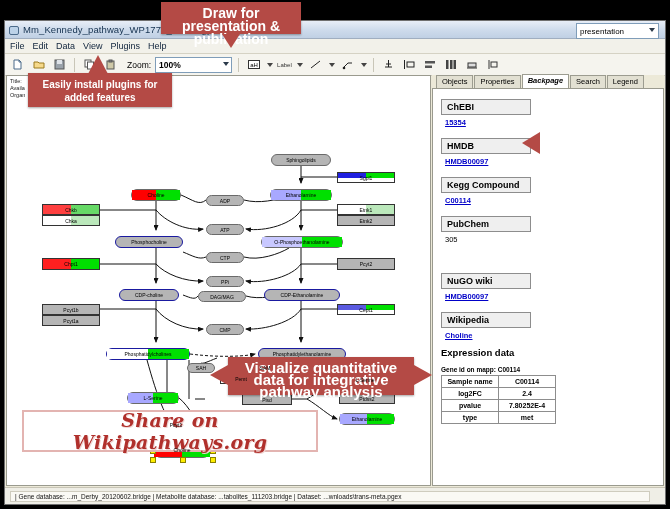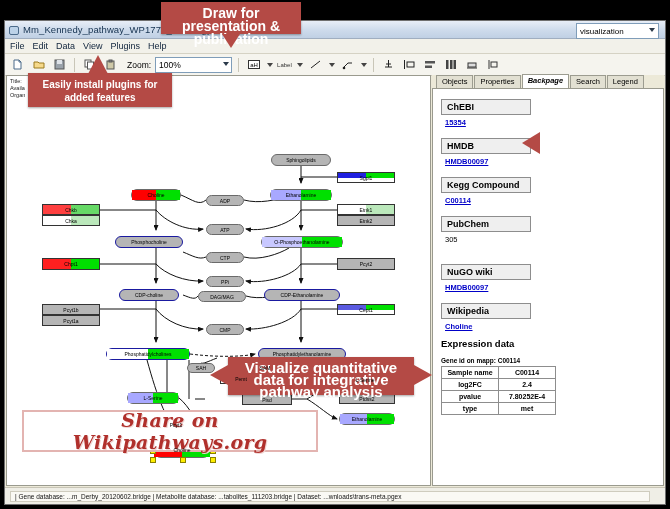--- a/index.html
+++ b/index.html
@@ -20,21 +20,21 @@
            display:flex;align-items:center;gap:8px;padding:0 5px;}
   .menubar span{font-size:9px;color:#10243c;}
 
   .toolbar{height:21px;background:#f5f4ee;border-bottom:1px solid #cfccbe;
            display:flex;align-items:center;gap:4px;padding:0 4px;}
   .tbtn{width:15px;height:15px;border:1px solid transparent;display:flex;align-items:center;
         justify-content:center;font-size:9px;color:#3a3a3a;}
   .tsep{width:1px;height:14px;background:#c9c6b8;margin:0 2px;}
   .zlabel{font-size:8.5px;color:#000;margin-left:4px;}
   .zoomsel{width:72px;height:14px;background:#fff;border:1px solid #7f9db9;
-           font-size:8.5px;display:flex;align-items:center;padding-left:3px;position:relative;color:#000;}
+           font-size:8.5px;display:flex;align-items:center;padding-left:3px;position:relative;color:#000;font-weight:bold;}
   .zoomsel .arw{position:absolute;right:2px;top:4px;width:0;height:0;border-left:3px solid transparent;
            border-right:3px solid transparent;border-top:4px solid #2b3a4a;}
   .dd{width:0;height:0;border-left:3px solid transparent;border-right:3px solid transparent;
       border-top:4px solid #444;margin-left:1px;}
   .vizsel{position:absolute;right:6px;top:2px;width:78px;height:14px;background:#fff;
           border:1px solid #7f9db9;font-size:8px;display:flex;align-items:center;
           padding-left:3px;color:#000;}
   .vizsel .arw{position:absolute;right:3px;top:4px;width:0;height:0;border-left:3px solid transparent;
            border-right:3px solid transparent;border-top:4px solid #2b3a4a;}
 
@@ -49,21 +49,21 @@
   
   .tabrow{display:flex;align-items:flex-end;height:13px;padding-left:4px;background:#ece9d8;}
   .tab{font-size:7.5px;padding:1px 5px 1px;border:1px solid #9c9c90;border-bottom:none;
        background:#e2e0d2;color:#000;margin-right:1px;line-height:10px;}
   .tab.active{background:#fff;font-weight:bold;padding-bottom:2px;font-style:italic;}
   .panelbody{flex:1;background:#fff;border:1px solid #9a9a8e;overflow:hidden;position:relative;
              padding:6px 8px;box-sizing:border-box;}
   .dbhdr{display:inline-block;min-width:78px;border:1px solid #8d8d8d;background:#efefef;
          font-size:9px;font-weight:bold;padding:2px 5px;color:#000;margin-top:4px;}
   .dblink{font-size:7.5px;color:#0000c8;text-decoration:underline;margin:3px 0 7px 4px;display:block;font-weight:bold;}
-  .dbplain{font-size:7.5px;color:#000;margin:3px 0 16px 4px;display:block;}
+  .dbplain{font-size:7.5px;color:#000;margin:3px 0 25px 4px;display:block;}
   .exphdr{font-size:9.5px;font-weight:bold;color:#000;margin:6px 0 8px 0;}
   .geneid{font-size:6.5px;color:#000;font-weight:bold;margin-bottom:2px;}
   table.exp{border-collapse:collapse;font-size:7px;}
   table.exp td{border:1px solid #8d8d8d;padding:2px 4px;text-align:center;font-weight:bold;color:#000;min-width:48px;}
 
   
   .statusbar{position:absolute;left:0;right:0;bottom:0;height:16px;background:#efeee6;
              border-top:1px solid #c8c5b6;display:flex;align-items:center;}
   .statusbar .sb{font-size:6.5px;color:#111;margin-left:5px;white-space:nowrap;
              border:1px solid #cfccbe;background:#faf9f4;padding:1px 4px;width:640px;box-sizing:border-box;}
@@ -200,21 +200,21 @@
           </svg>
       </div>
       <div class="tbtn">
         <svg width="12" height="11" viewBox="0 0 12 11">
             <line x1="2" y1="1" x2="2" y2="10" stroke="#333"></line>
             <rect x="4" y="3" width="6" height="5" fill="none" stroke="#333"></rect>
           </svg>
       </div>
 
       <div class="vizsel">
-        <span>visualization</span>
+        <span>presentation</span>
         <span class="arw"></span>
       </div>
     </div>
 
     <div class="wbody">
 
       <div class="canvaswrap">
         <div class="infoblk">
           <div>Title:</div>
           <div>Availa</div>

